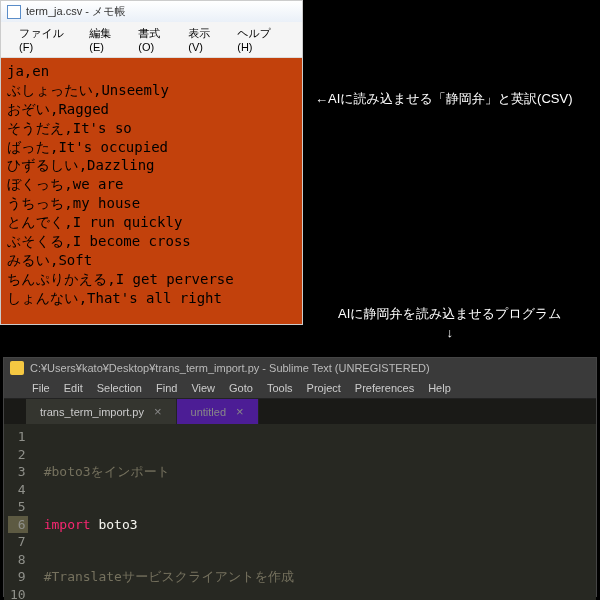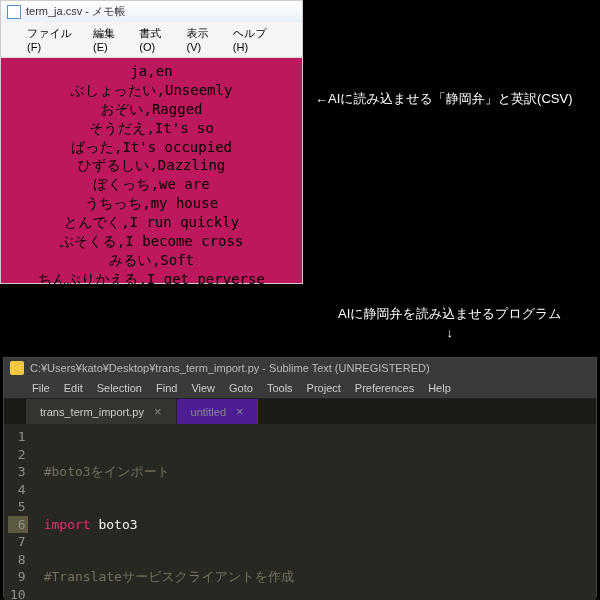--- a/index.html
+++ b/index.html
@@ -1,23 +1,23 @@
 <!DOCTYPE html>
 <html><head>
   <meta charset="utf-8">
   <style>
     * { margin: 0; padding: 0; box-sizing: border-box; }
     body { width: 600px; height: 600px; background: #000; font-family: sans-serif; overflow: hidden; }
     
-    .notepad-window { position: absolute; top: 0; left: 0; width: 303px; height: 284px; background: #be185d; border: 1px solid #ccc; }
+    .notepad-window { position: absolute; top: 0; left: 0; width: 303px; height: 325px; background: #c2410c; border: 1px solid #ccc; }
     .notepad-title { background: linear-gradient(#fff, #eaf0f8); padding: 3px 6px; font-size: 11px; color: #333; display: flex; align-items: center; gap: 5px; }
     .notepad-icon { width: 14px; height: 14px; background: #fff; border: 1px solid #5a8dc9; display: inline-block; }
-    .notepad-menu { display: flex; gap: 2px; padding: 2px 20px; font-size: 11px; background: #f5f5f5; border-bottom: 1px solid #ddd; }
+    .notepad-menu { display: flex; gap: 2px; padding: 2px 12px; font-size: 11px; background: #f5f5f5; border-bottom: 1px solid #ddd; }
     .notepad-menu span { padding: 2px 6px; }
-    .notepad-content { padding: 4px 6px; font-family: "MS Gothic", monospace; font-size: 14px; line-height: 1.35; white-space: pre; color: #000; text-align: center; }
+    .notepad-content { padding: 4px 6px; font-family: "MS Gothic", monospace; font-size: 14px; line-height: 1.35; white-space: pre; color: #000; }
     
     .annotation1 { position: absolute; top: 90px; left: 315px; color: #fff; font-size: 13px; }
     .annotation2 { position: absolute; top: 305px; left: 338px; color: #fff; font-size: 13px; text-align: center; }
     .annotation2 .arrow { display: block; margin-top: 2px; }
     
     .sublime-window { position: absolute; top: 357px; left: 3px; width: 594px; height: 240px; background: #272822; border: 1px solid #444; }
     .sublime-title { background: #3a3a3a; color: #bbb; font-size: 11px; padding: 3px 6px; display: flex; align-items: center; gap: 6px; }
     .sublime-logo { width: 14px; height: 14px; background: #f5c842; border-radius: 2px; }
     .sublime-menu { background: #3a3a3a; display: flex; gap: 0; padding: 2px 21px; font-size: 11px; color: #ccc; border-bottom: 1px solid #222; }
     .sublime-menu span { padding: 2px 7px; }

